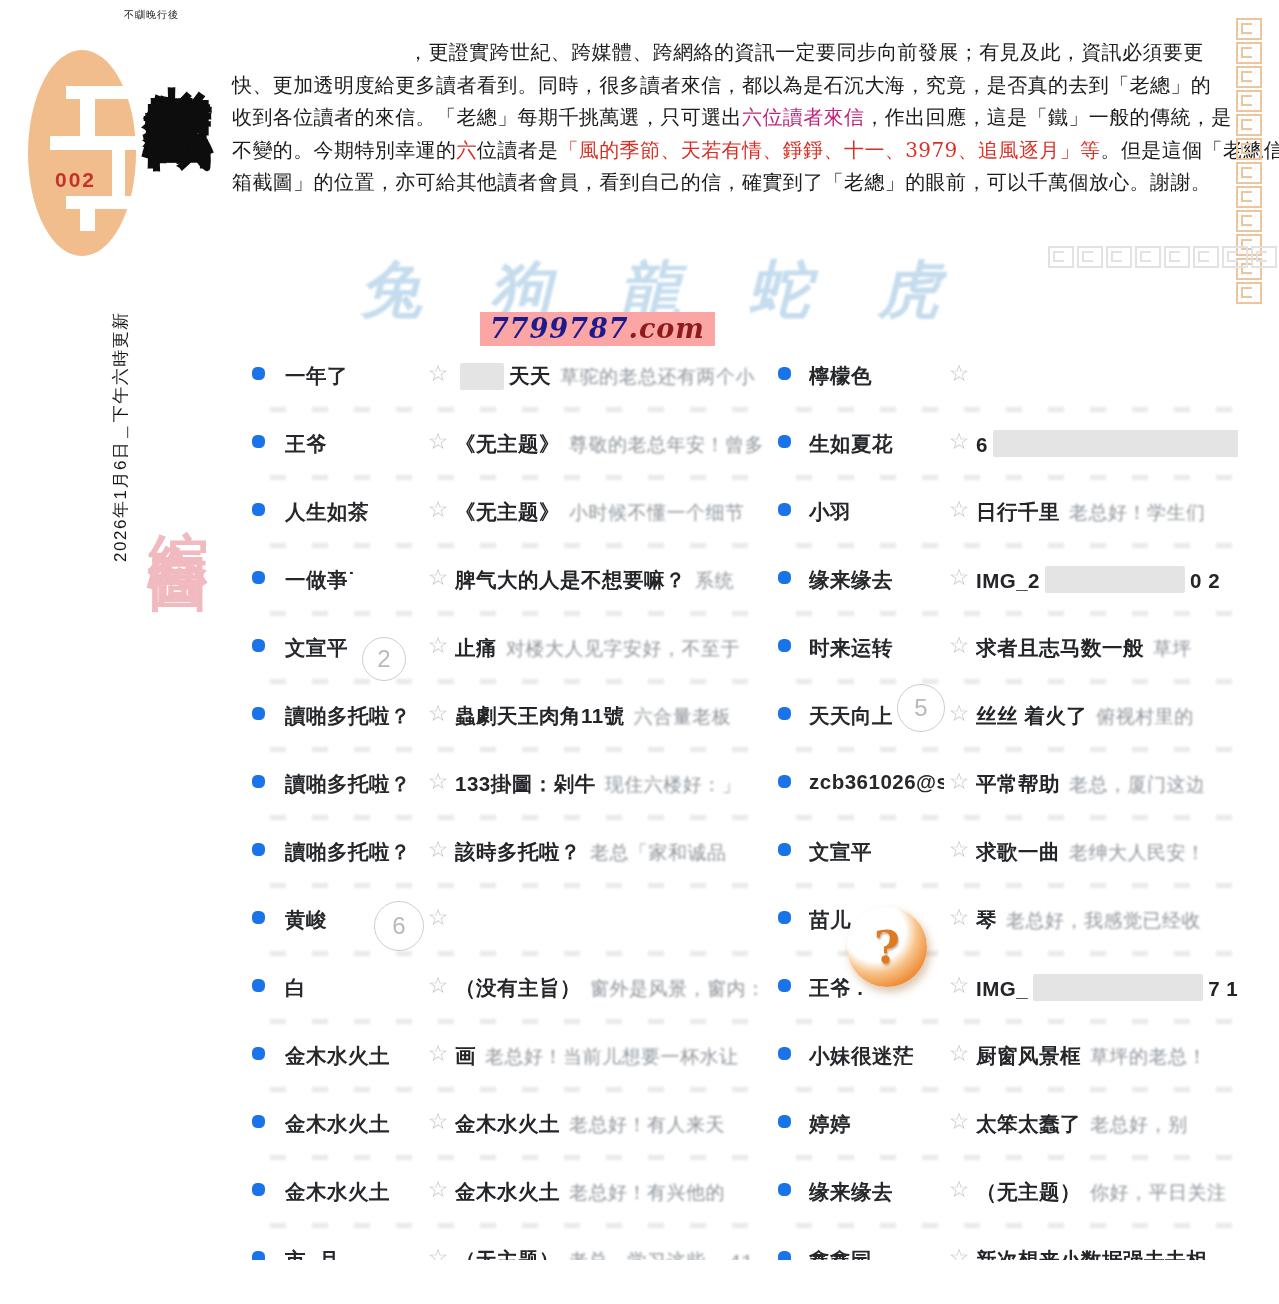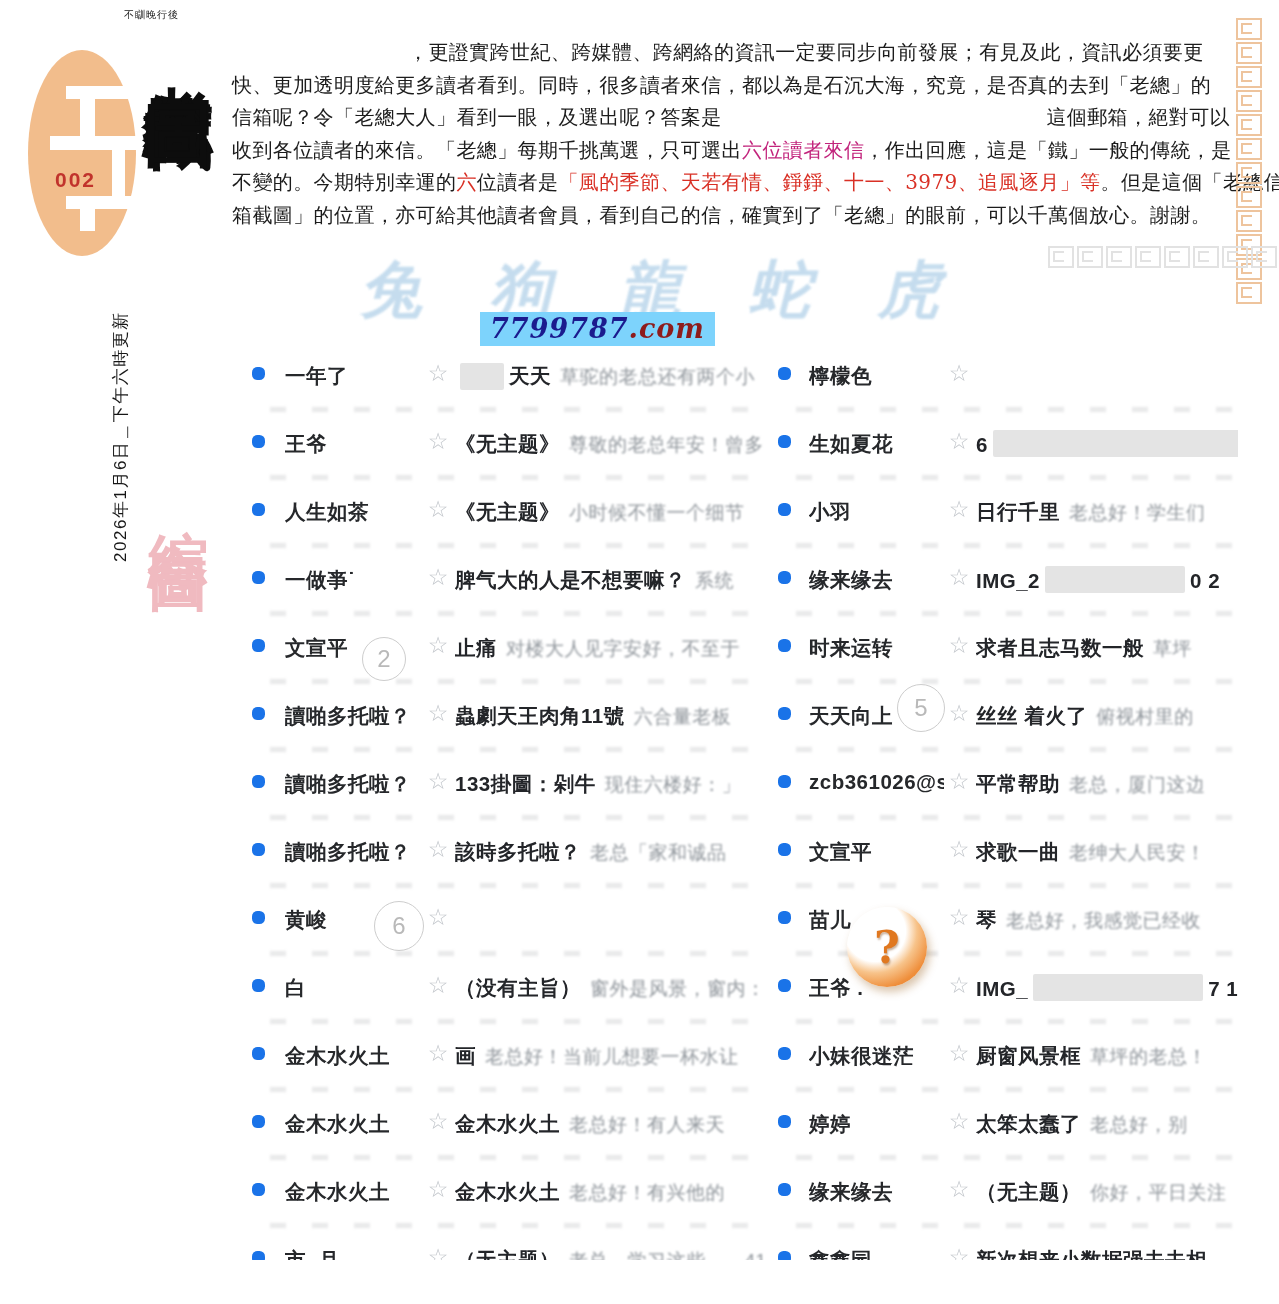--- a/index.html
+++ b/index.html
@@ -49,21 +49,21 @@
            border:2px solid #eec49d;border-right:none;display:block;}
   .border-top{position:absolute;left:1048px;top:246px;display:flex;gap:3px;}
   .mcell.gray{border-color:#e2e2e2;}
   .mcell.gray i{border-color:#e2e2e2;}
 
   
   .zodiac{position:absolute;left:360px;top:248px;width:580px;display:flex;
           justify-content:space-between;font-family:"DejaVu Serif",serif;
           font-size:62px;font-weight:700;font-style:italic;
           color:#b7d4ea;filter:blur(1.2px);opacity:.8;}
-  .site{position:absolute;left:480px;top:312px;background:#7dd3fc;
+  .site{position:absolute;left:480px;top:312px;background:#fca5a5;
         padding:1px 10px 2px 10px;font-family:"DejaVu Serif",serif;
         font-weight:bold;font-style:italic;font-size:27px;letter-spacing:1px;}
   .site .n{color:#1b1b8e;}
   .site .t{color:#8e1b1b;}
 
   
   .panel{position:absolute;top:348px;height:912px;overflow:hidden;}
   .panel.left{left:240px;width:528px;}
   .panel.right{left:766px;width:472px;}
   .row{height:68px;display:flex;align-items:flex-start;padding-top:14px;
@@ -80,21 +80,21 @@
   .panel.right .sender{width:135px;margin-left:18px;}
   .star{flex:none;width:30px;font-size:23px;color:#c2c6cb;line-height:22px;
         text-align:center;filter:blur(.3px);}
   .subjline{flex:1;display:flex;align-items:flex-end;white-space:nowrap;
             overflow:hidden;margin-left:2px;}
   .subj{font-weight:bold;font-size:20.5px;color:#232529;filter:blur(.55px);
         letter-spacing:.5px;flex:none;}
   .redact{display:inline-block;height:27px;background:#e4e4e4;flex:none;
           margin:0 5px;border-radius:2px;}
   .preview{font-size:19px;color:#8f959b;margin-left:9px;filter:blur(.9px);
-           letter-spacing:.5px;flex:none;}
+           letter-spacing:.5px;flex:none;font-family:Liberation Mono, monospace;}
 
   
   .circ{position:absolute;border:1.5px solid #cdcdcd;border-radius:50%;
         color:#b9b9b9;display:flex;align-items:center;justify-content:center;
         font-size:24px;background:transparent;z-index:5;}
   .circ.c2{left:362px;top:637px;width:42px;height:42px;}
   .circ.c5{left:897px;top:684px;width:46px;height:46px;}
   .circ.c6{left:374px;top:901px;width:48px;height:48px;}
   .qbadge{position:absolute;left:847px;top:907px;width:80px;height:80px;
           border-radius:50%;z-index:6;
@@ -122,25 +122,20 @@
   <div class="num">002</div>
 </div>
 
 <div class="vtitle">老總信箱截圖</div>
 <div class="vsub">綜合圖</div>
 <div class="vdate">2026年1月6日＿下午六時更新</div>
 
 <div class="intro" id="intro">
     <div class="ln indent"><span class="seg-k">，更證實跨世紀、跨媒體、跨網絡的資訊一定要同步向前發展；有見及此，資訊必須要更</span></div>
     <div class="ln"><span class="seg-k">快、更加透明度給更多讀者看到。同時，很多讀者來信，都以為是石沉大海，究竟，是否真的去到「老總」的</span></div>
-    <div class="ln gapline">
-      <span class="seg-k">信箱呢？令「老總大人」看到一眼，及選出呢？答案是</span>
-      <span class="spacer"></span>
-      <span class="seg-k">這個郵箱，絕對可以</span>
-    </div>
     <div class="ln"><span class="seg-k">收到各位讀者的來信。「老總」每期千挑萬選，只可選出</span><span class="seg-m">六位讀者來信</span><span class="seg-k">，作出回應，這是「鐵」一般的傳統，是</span></div>
     <div class="ln"><span class="seg-k">不變的。今期特別幸運的</span><span class="seg-r">六</span><span class="seg-k">位讀者是</span><span class="seg-r">「風的季節、天若有情、錚錚、十一、3979、追風逐月」等</span><span class="seg-k">。但是這個「老總信</span></div>
     <div class="ln"><span class="seg-k">箱截圖」的位置，亦可給其他讀者會員，看到自己的信，確實到了「老總」的眼前，可以千萬個放心。謝謝。</span></div>
   </div>
 
 <div class="border-right" id="border-right">
     <div class="mcell ">
       <i></i>
     </div>
     <div class="mcell ">

